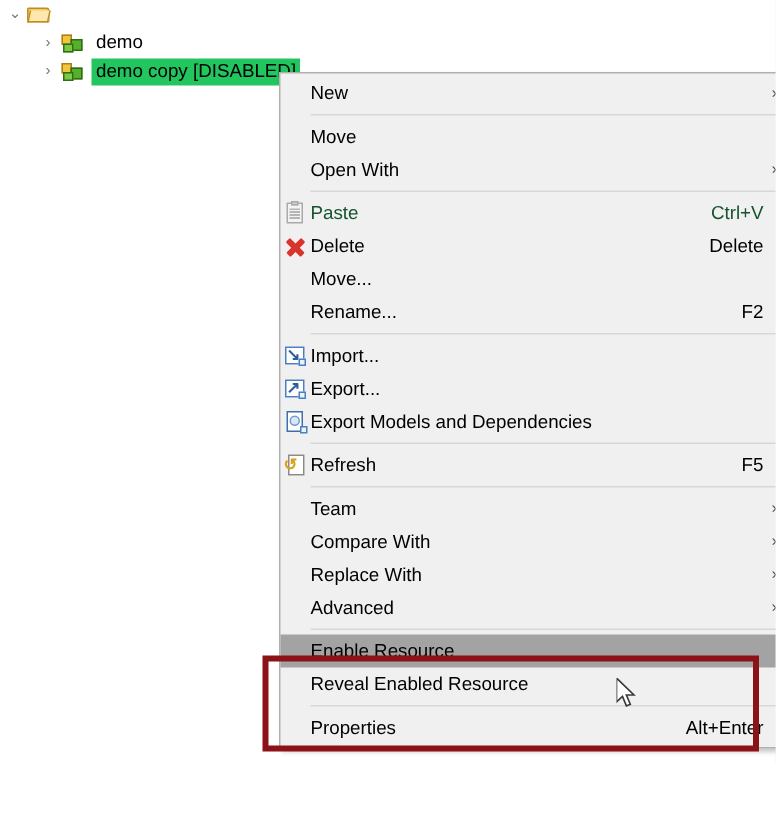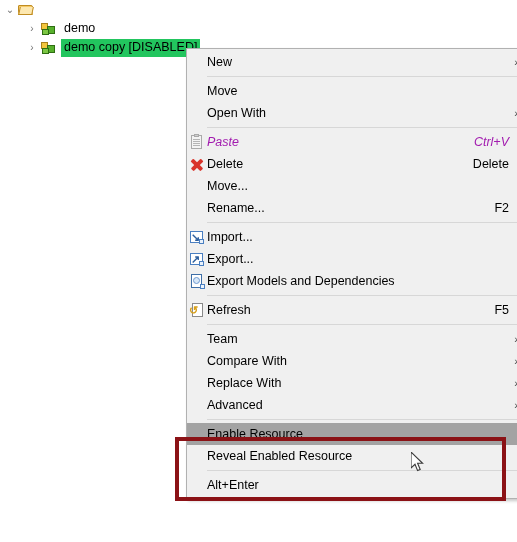--- a/index.html
+++ b/index.html
@@ -153,21 +153,21 @@
   .menu-item .mi-arrow {
     position: absolute;
     right: 13px;
     top: 0;
     height: 22px;
     line-height: 22px;
     font-size: 11px;
     color: #4d4d4d;
   }
   .menu-item.disabled .mi-label,
-  .menu-item.disabled .mi-accel { color: #a21caf; font-style: italic; }
+  .menu-item.disabled .mi-accel { color: #14532d; }
 
   .menu-item.highlighted {
     background: #a3a3a3;
   }
 
   .menu-sep {
     height: 1px;
     margin: 3px 0 3px 20px;
     background: #d7d7d7;
   }
@@ -423,20 +423,21 @@
       <span class="gutter"></span>
       <span class="mi-label">Enable Resource</span>
     </div>
     <div class="menu-item">
       <span class="gutter"></span>
       <span class="mi-label">Reveal Enabled Resource</span>
     </div>
     <div class="menu-sep"></div>
     <div class="menu-item">
       <span class="gutter"></span>
+      <span class="mi-label">Properties</span>
       <span class="mi-accel">Alt+Enter</span>
     </div>
   </div>
 
 <div id="annotation-box"></div>
 
 <div id="cursor">
   <svg width="14" height="21" viewBox="0 0 14 21" xmlns="http://www.w3.org/2000/svg">
     <polygon points="0,0 0,16 4,12.3 6.6,18.6 9.2,17.5 6.6,11.3 11.6,11.3" fill="#ffffff" stroke="#3a3a3a" stroke-width="1.1"></polygon>
   </svg>

